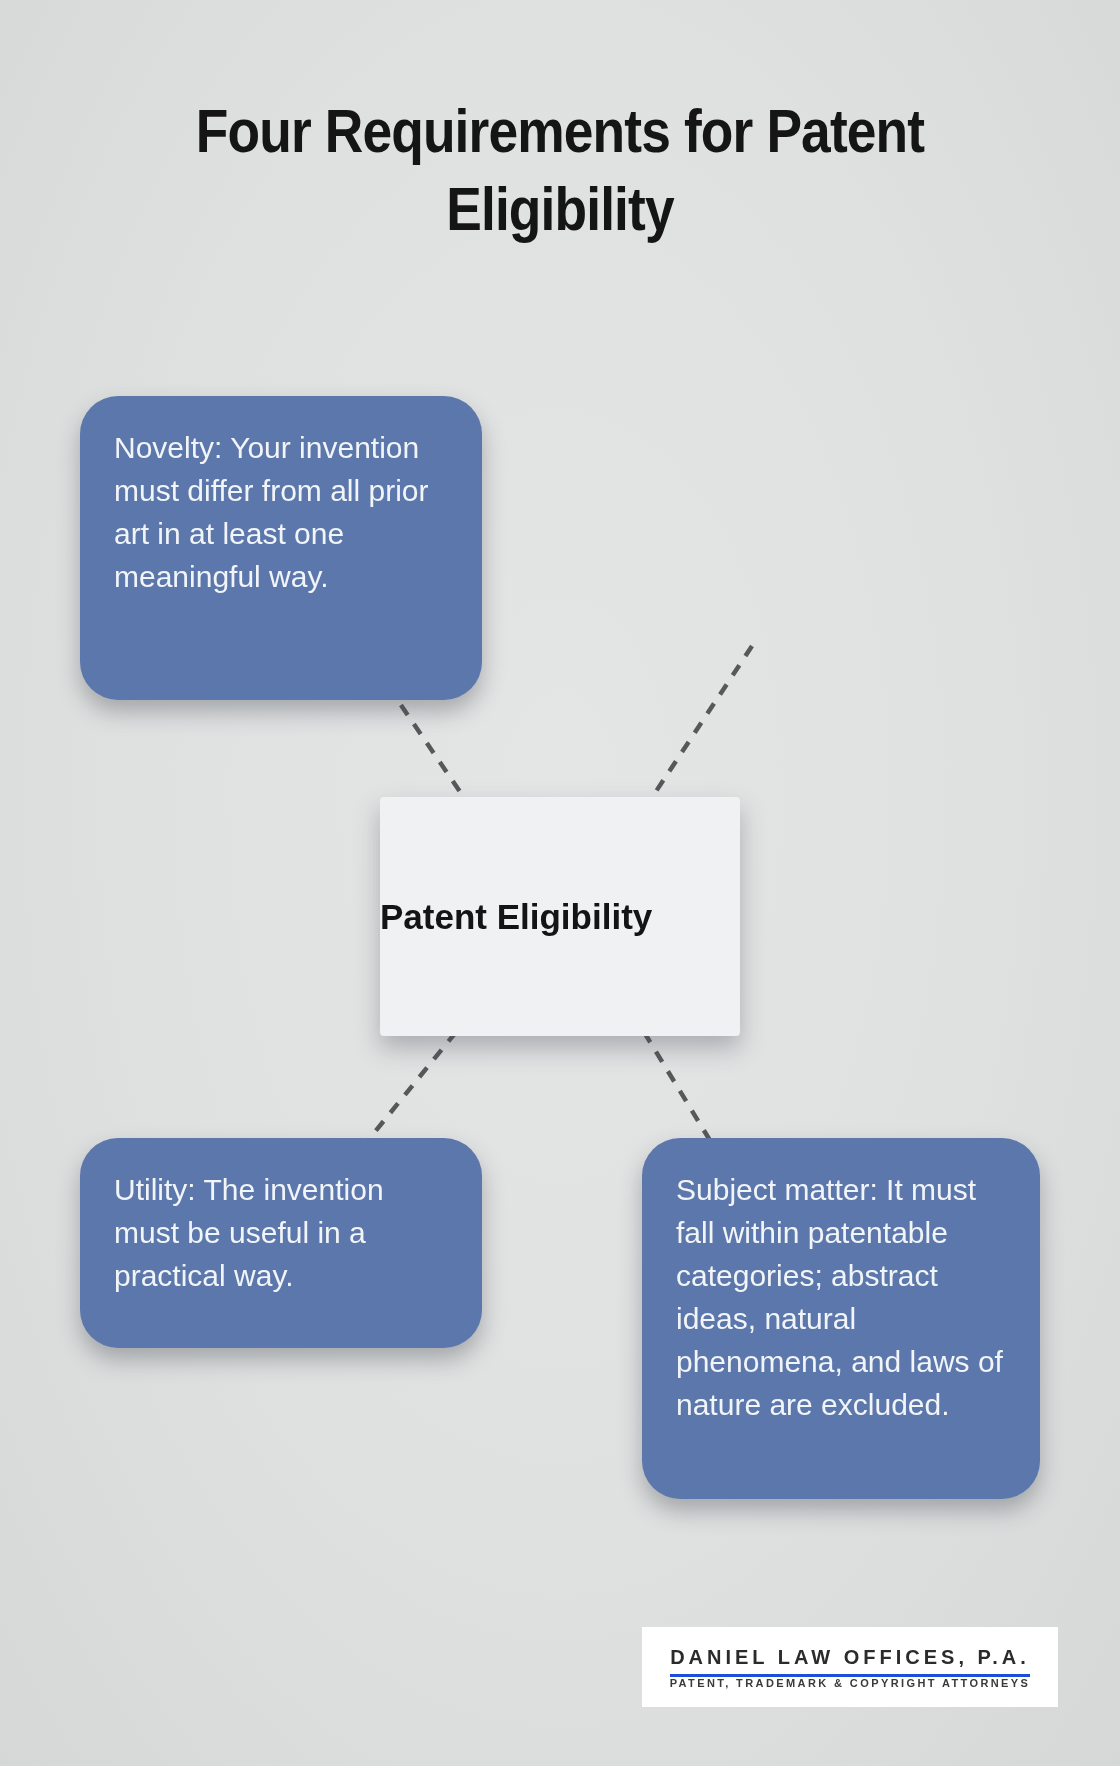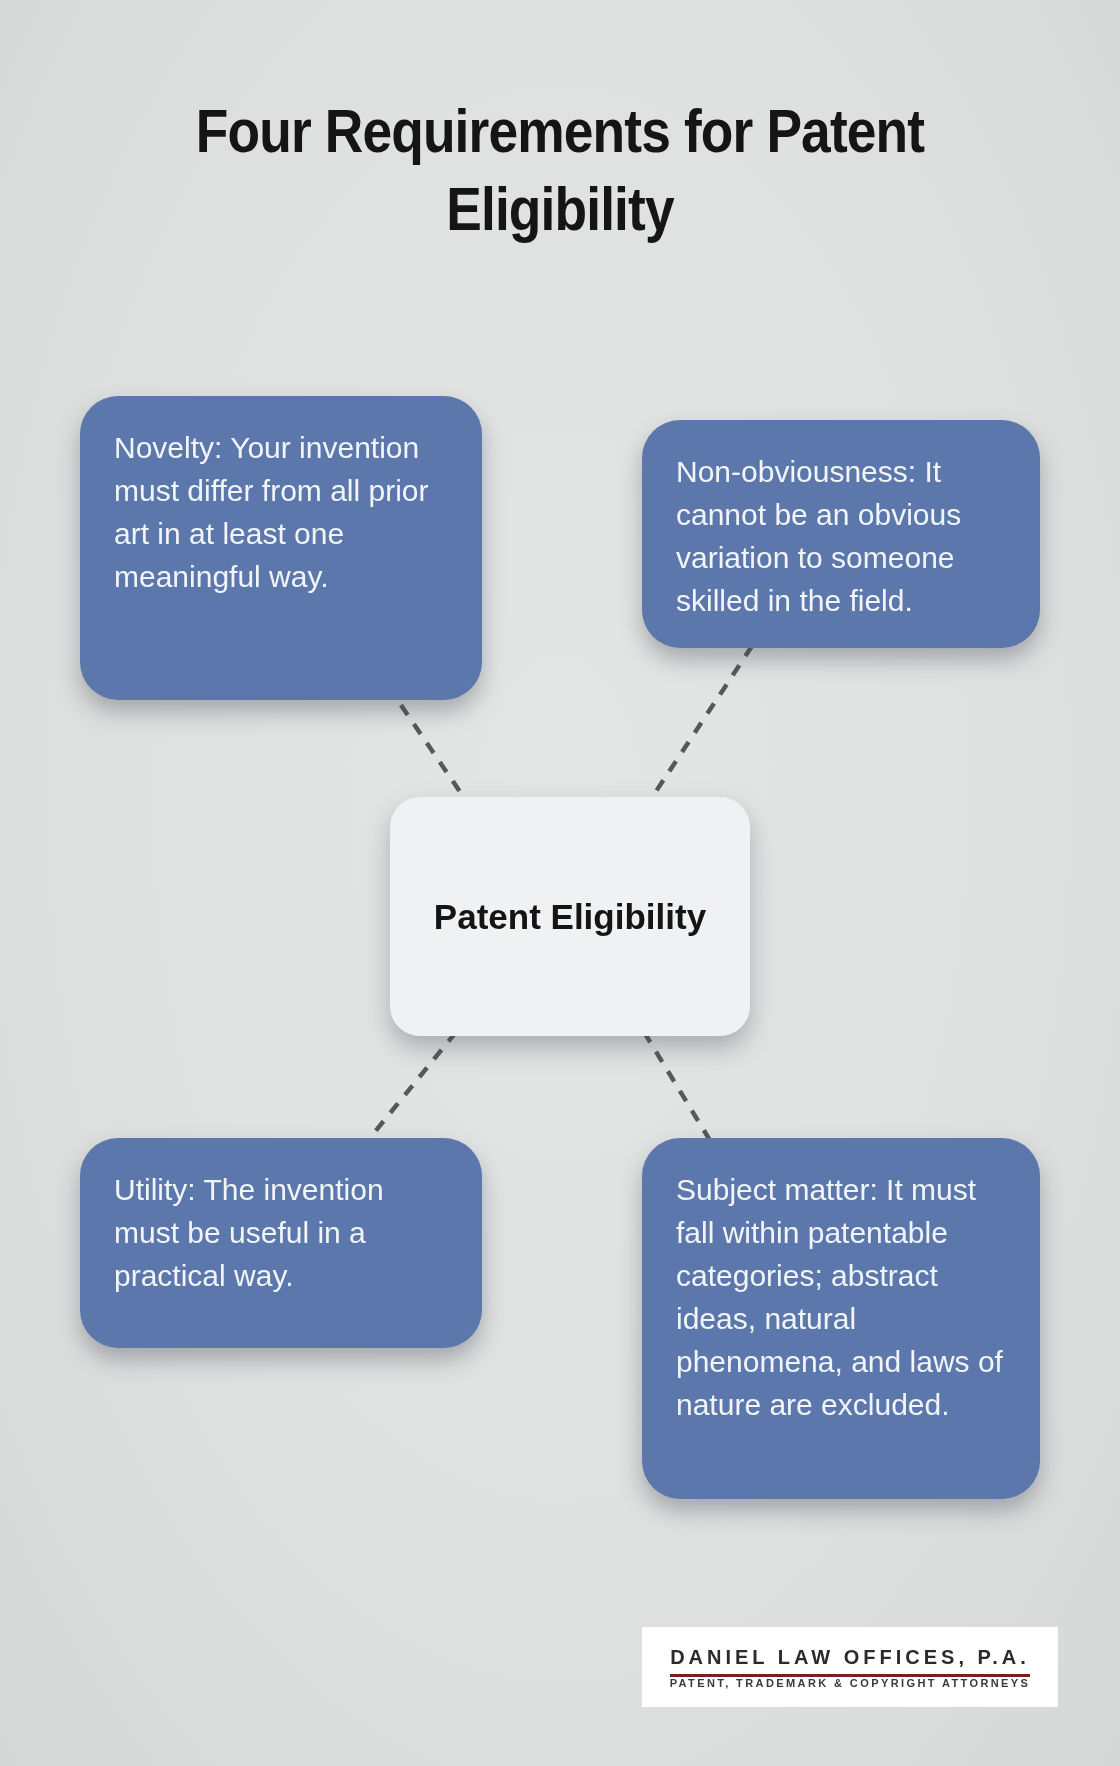--- a/index.html
+++ b/index.html
@@ -63,30 +63,29 @@
   }
   .req-card.novelty        { left: 80px;  top: 396px;  width: 402px; height: 304px; }
   .req-card.non-obviousness{ left: 642px; top: 420px;  width: 398px; height: 228px; }
   .req-card.utility        { left: 80px;  top: 1138px; width: 402px; height: 210px; }
   .req-card.subject-matter { left: 642px; top: 1138px; width: 398px; height: 361px; }
 
   
   .center-node {
     position: absolute;
     z-index: 2;
-    left: 390px;
+    left: 380px;
     top: 797px;
     width: 360px;
     height: 239px;
     background: #f0f1f3;
-    border-radius: 30px;
+    border-radius: 4px;
     box-shadow: 0 12px 24px rgba(70, 75, 85, 0.35);
     display: flex;
     align-items: center;
-    justify-content: center;
   }
   .center-node .label {
     font-size: 35px;
     font-weight: 700;
     color: #141414;
     white-space: nowrap;
   }
 
   
   .footer-logo {
@@ -102,21 +101,21 @@
     justify-content: center;
   }
   .footer-logo .logo-inner { display: inline-block; text-align: center; }
   .footer-logo .logo-name {
     font-size: 20px;
     font-weight: 700;
     letter-spacing: 4px;
     color: #2b2b2b;
     white-space: nowrap;
     padding-bottom: 5px;
-    border-bottom: 3px solid #7f1d1d;
+    border-bottom: 3px solid #1d4ed8;
   }
   .footer-logo .logo-tagline {
     margin-top: 0;
     font-size: 11px;
     font-weight: 700;
     letter-spacing: 2.4px;
     color: #3a3a3a;
     white-space: nowrap;
   }
 </style>
@@ -133,23 +132,20 @@
     <line x1="388" y1="686" x2="467" y2="802"></line>
     <line x1="752" y1="646" x2="649" y2="802"></line>
     <line x1="456" y1="1032" x2="365" y2="1144"></line>
     <line x1="644" y1="1032" x2="711" y2="1142"></line>
   </svg>
 
   <div class="req-card novelty">
     <span>Novelty: Your invention must differ from all prior art in at least one meaningful way.</span>
   </div>
 
-  <div class="req-card non-obviousness">
-    <span>Non-obviousness: It cannot be an obvious variation to someone skilled in the field.</span>
-  </div>
 
   <div class="center-node">
     <span class="label">Patent Eligibility</span>
   </div>
 
   <div class="req-card utility">
     <span>Utility: The invention must be useful in a practical way.</span>
   </div>
 
   <div class="req-card subject-matter">

